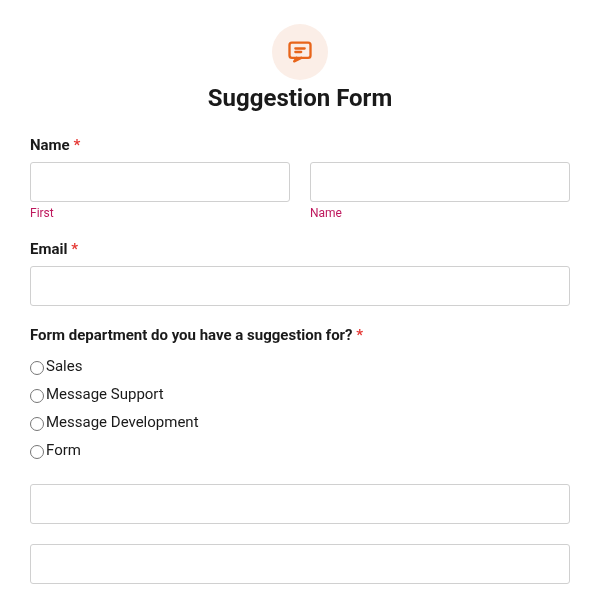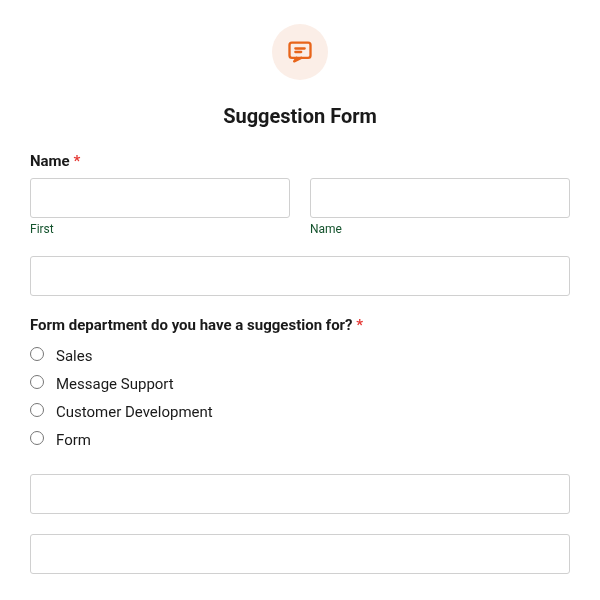--- a/index.html
+++ b/index.html
@@ -16,23 +16,23 @@
   .icon-circle {
     width: 56px; height: 56px;
     border-radius: 50%;
     background: #fbeee7;
     display: inline-flex;
     align-items: center;
     justify-content: center;
     margin-top: 4px;
   }
   .form-title {
-    font-size: 20px;
+    font-size: 24px;
     font-weight: 700;
-    margin-top: 24px;
+    margin-top: 4px;
     margin-bottom: 24px;
   }
   .field-group { margin-bottom: 18px; margin-top: 20px; }
   .field-label {
     font-size: 15px;
     font-weight: 700;
     display: block;
     margin-bottom: 8px;
   }
   .required { color: #e53935; font-weight: 700; }
@@ -41,28 +41,28 @@
   input[type="text"], input[type="email"] {
     width: 100%;
     height: 40px;
     border: 1px solid #d0d0d0;
     border-radius: 3px;
     padding: 0 10px;
     font-size: 14px;
   }
   .sublabel {
     font-size: 12px;
-    color: #14532d;
+    color: #be185d;
     margin-top: 4px;
   }
   .radio-list { margin-top: 6px; }
   .radio-item {
     display: flex;
-    align-items: flex-start;
-    gap: 12px;
+    align-items: flex-end;
+    gap: 2px;
     padding: 5px 0;
     font-size: 15px;
   }
   .radio-item input[type="radio"] {
     width: 14px; height: 14px;
     margin: 0;
   }
 </style>
 </head>
 <body>
@@ -90,40 +90,44 @@
       <div class="sublabel">First</div>
     </div>
     <div class="name-col">
       <input type="text" style="">
       <div class="sublabel">Name</div>
     </div>
   </div>
 </div>
 
 <div class="field-group">
+  <label class="field-label">
+    <span>Email</span>
+    <span class="required">*</span>
+  </label>
   <input type="email" style="">
 </div>
 
 <div class="field-group">
   <label class="field-label">
     <span>Form department do you have a suggestion for?</span>
     <span class="required">*</span>
   </label>
   <div class="radio-list">
     <label class="radio-item">
       <input type="radio" name="dept" style="">
       <span>Sales</span>
     </label>
     <label class="radio-item">
       <input type="radio" name="dept" style="">
       <span>Message Support</span>
     </label>
     <label class="radio-item">
       <input type="radio" name="dept" style="">
-      <span>Customer Development</span>
+      <span>Message Development</span>
     </label>
     <label class="radio-item">
       <input type="radio" name="dept" style="">
       <span>Form</span>
     </label>
   </div>
 </div>
 
 <div class="field-group">
   <input type="text" style="">

